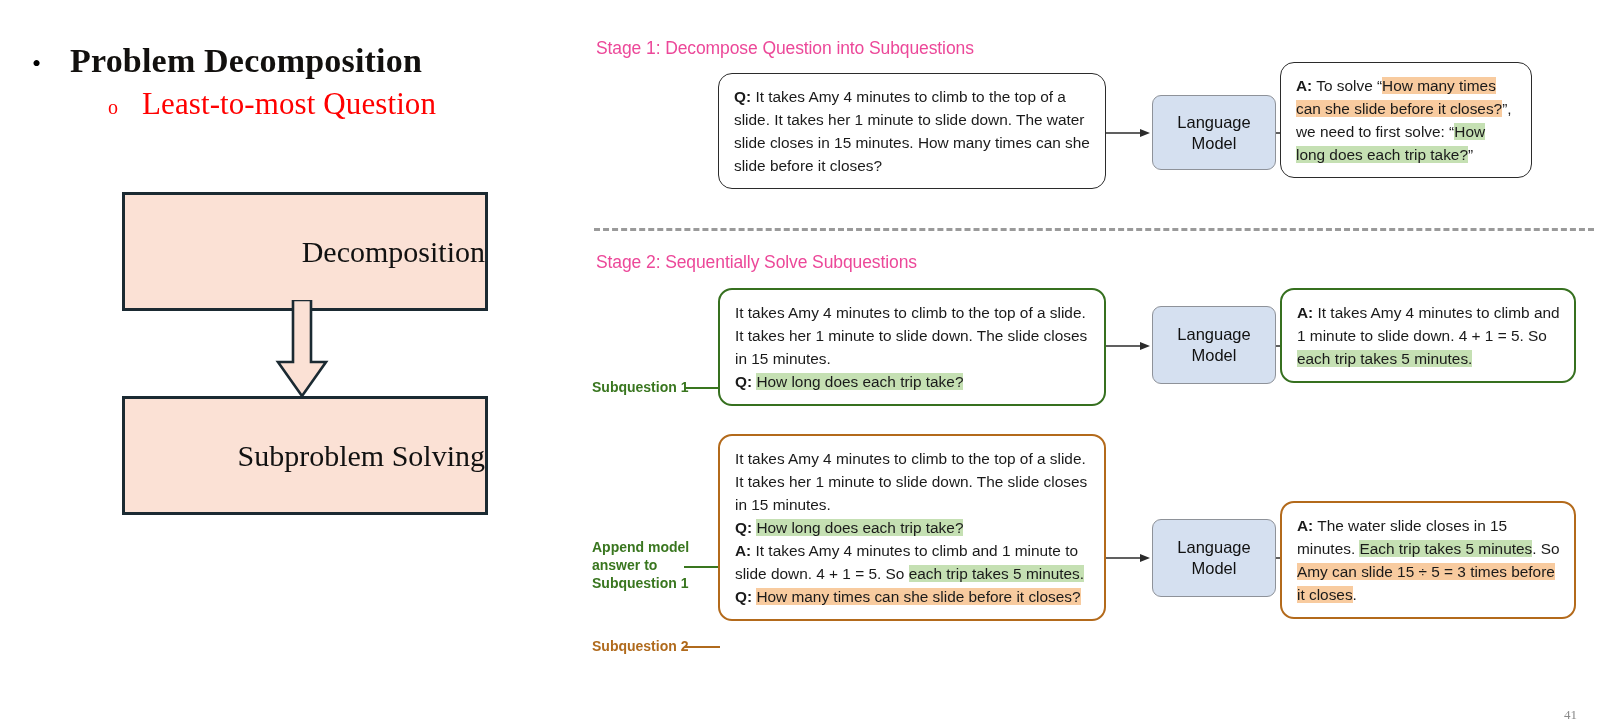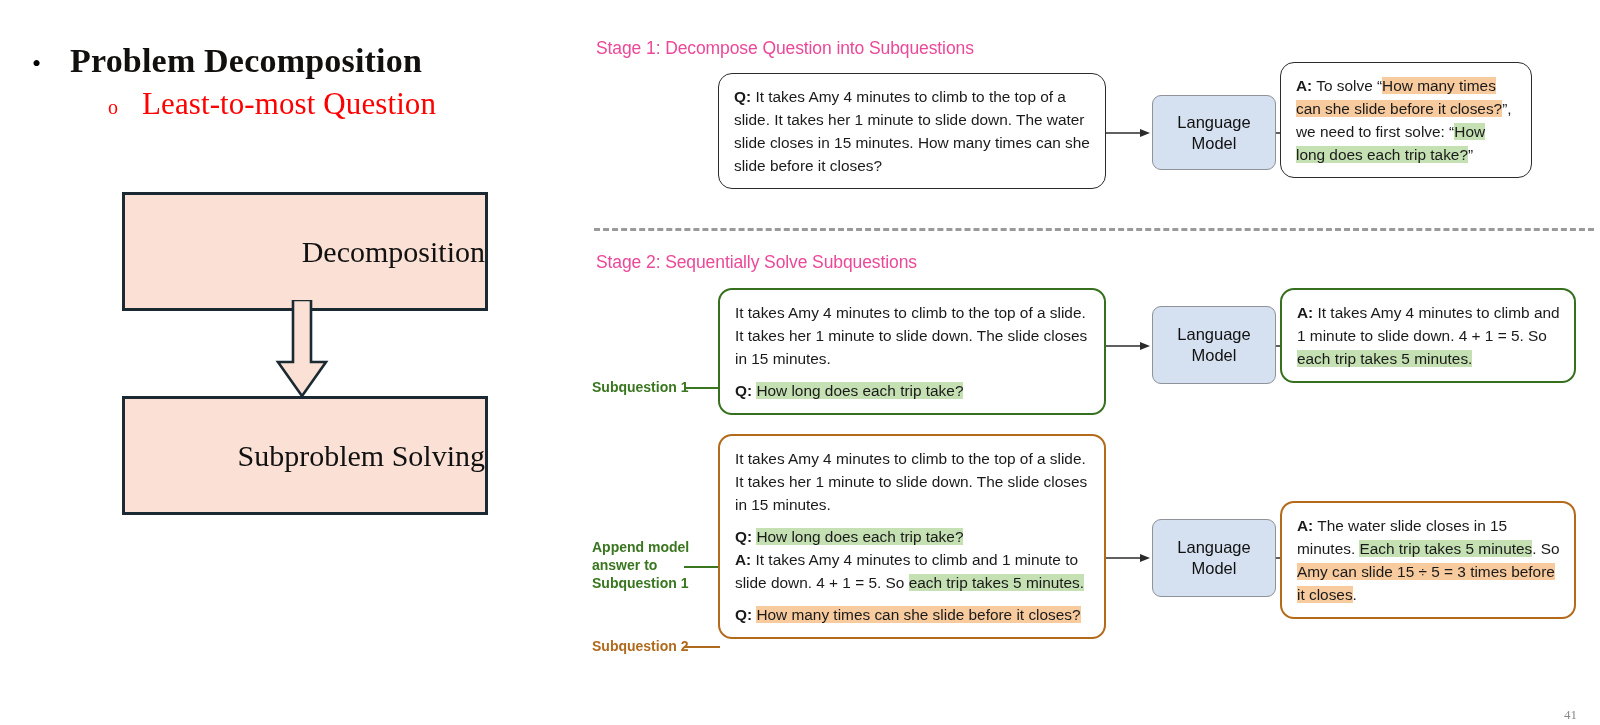--- a/index.html
+++ b/index.html
@@ -122,21 +122,21 @@
   }
   .bubble.black { border: 1.6px solid #2b2b2b; }
   .bubble.green { border: 2px solid #36701f; }
   .bubble.orange { border: 2px solid #b36a1b; }
 
   .bubble b { font-weight: bold; }
   .hl-green  { background: #c5e0b3; }
   .hl-orange { background: #f8cb9f; }
 
   .bubble p { margin: 0; }
-  .bubble p + p { margin-top: 9px; }
+  .bubble p + p { }
 
   
   .lm-box {
     position: absolute;
     box-sizing: border-box;
     background: #d5e0f0;
     border: 1.5px solid #8e9299;
     border-radius: 9px;
     display: flex;
     align-items: center;

